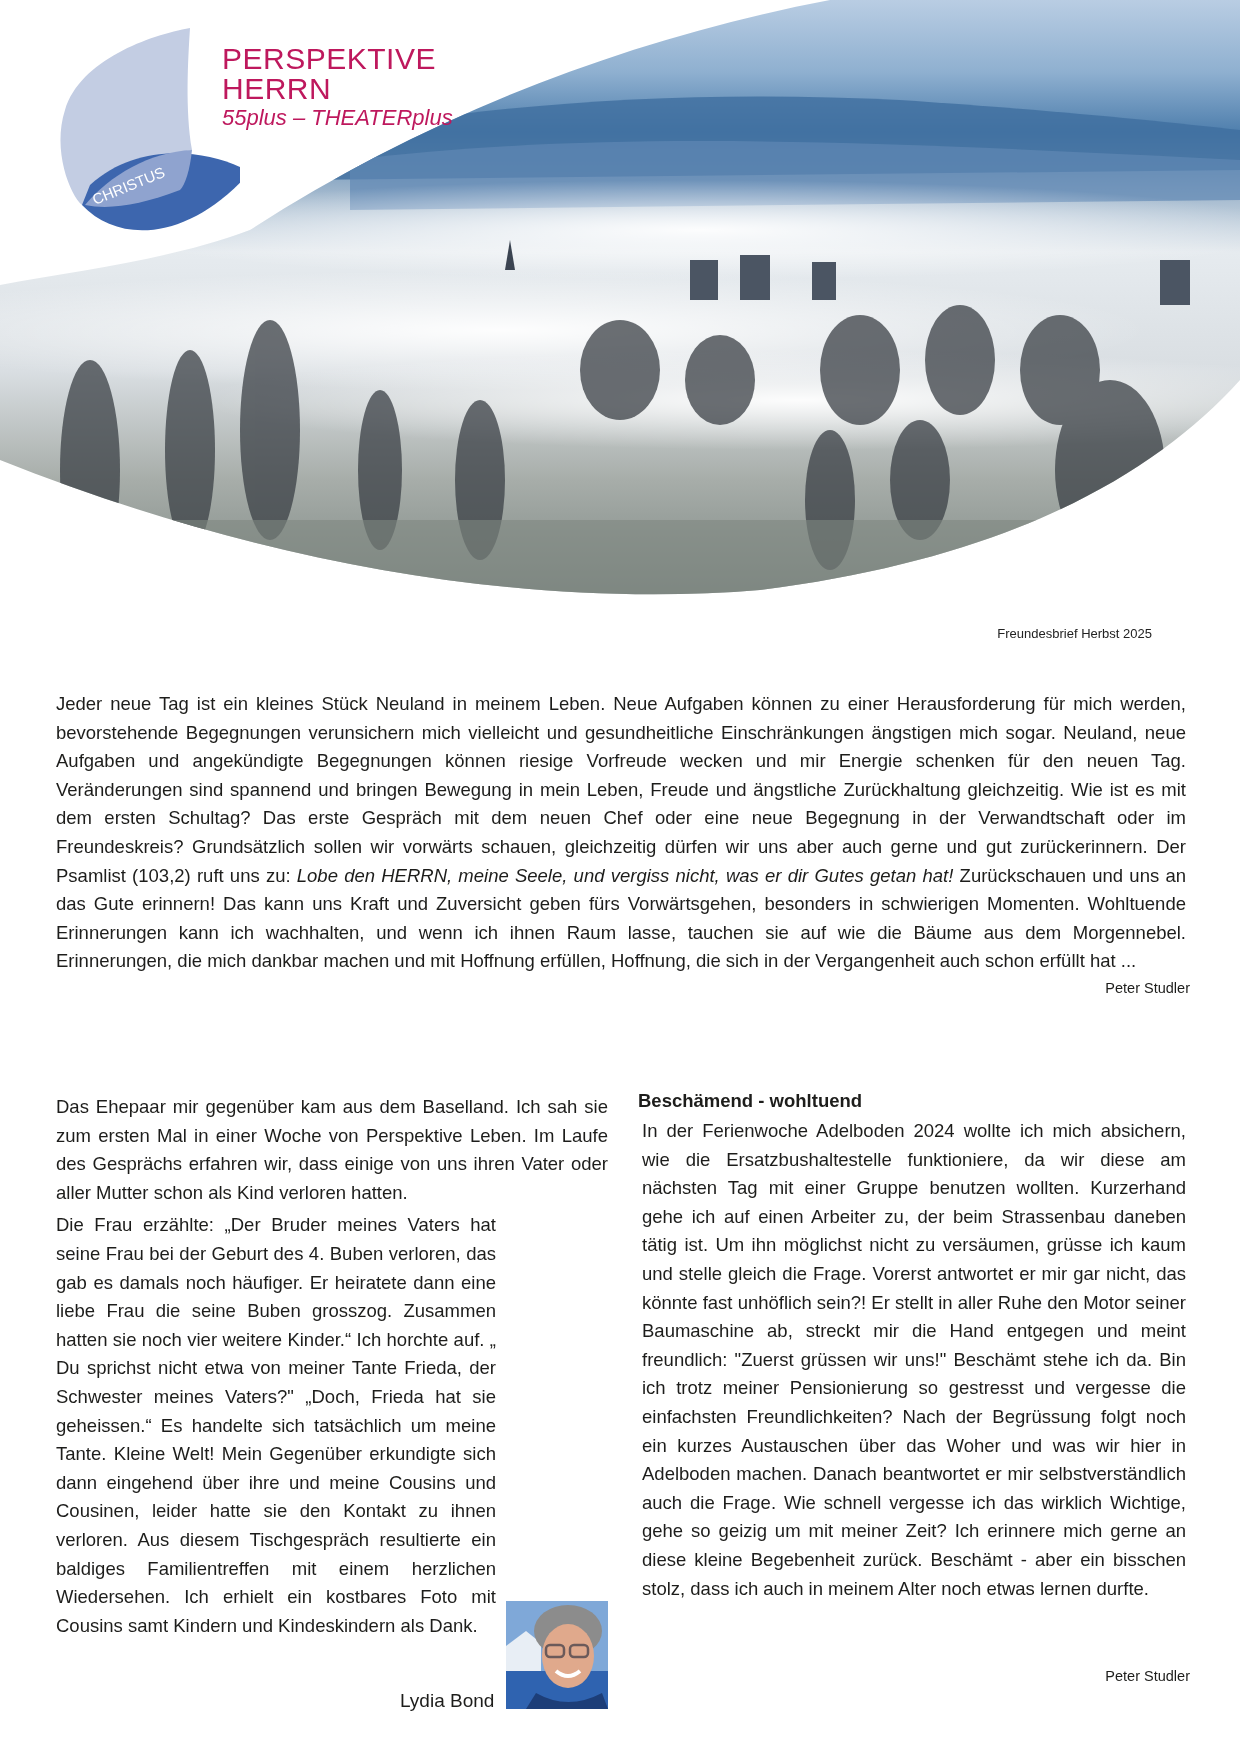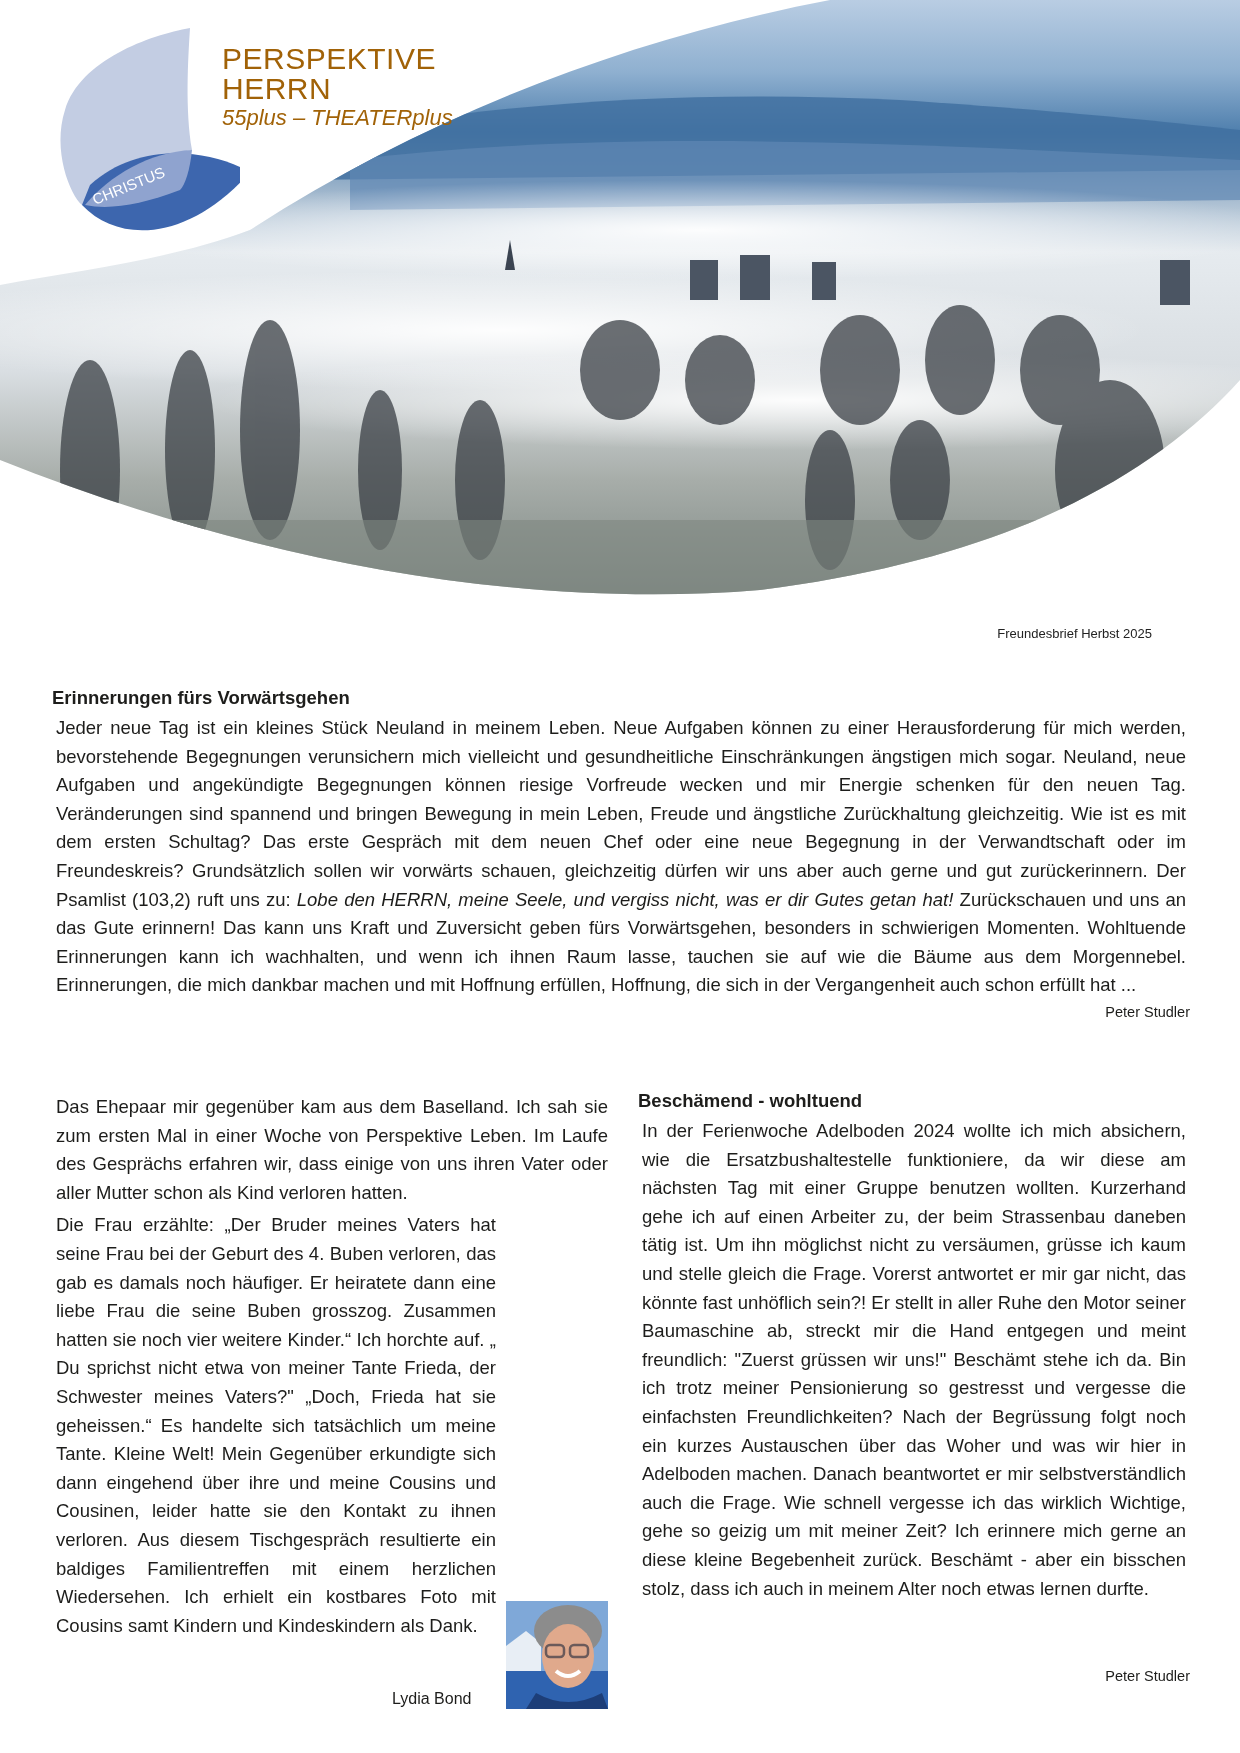--- a/index.html
+++ b/index.html
@@ -1,31 +1,31 @@
 <!DOCTYPE html>
 <html><head>
   <meta charset="utf-8">
   <style>
     html, body { margin: 0; padding: 0; background: #ffffff; }
     body { width: 1240px; height: 1753px; position: relative; overflow: hidden;
       font-family: "DejaVu Sans", "Liberation Sans", sans-serif; color: #1d1d1b; }
     .hero { position: absolute; left: 0; top: 0; width: 1240px; height: 600px; }
     .hero svg { display: block; }
-    .logo-text { position: absolute; left: 222px; top: 44px; color: #a16207; }
+    .logo-text { position: absolute; left: 222px; top: 44px; color: #be185d; }
     .logo-line1, .logo-line2 { font-family: "Liberation Sans", sans-serif; font-size: 30px; line-height: 30px; letter-spacing: 0.5px; }
     .logo-line3 { font-family: Liberation Sans, sans-serif; font-style: italic; font-size: 22px; line-height: 26px; margin-top: 1px; }
     .issue { position: absolute; right: 88px; top: 626px; font-size: 13px; font-family: "Liberation Sans", sans-serif; color: #222; }
     .article-main { position: absolute; left: 52px; top: 686px; width: 1138px; }
     h2 { margin: 0; font-family: "Liberation Sans", sans-serif; font-weight: bold; font-size: 18.5px; line-height: 24px; color: #1d1d1b; }
     p.body { margin: 4px; font-family: "Liberation Sans", sans-serif; font-size: 18.5px; line-height: 28.6px; text-align: justify; color: #1d1d1b; }
     .author { font-family: "Liberation Sans", sans-serif; font-size: 14.5px; text-align: right; color: #1d1d1b; }
     .col-left { position: absolute; left: 52px; top: 1089px; width: 560px; }
     .col-right { position: absolute; left: 638px; top: 1089px; width: 552px; }
     .portrait { position: absolute; left: 506px; top: 1601px; width: 102px; height: 108px; overflow: hidden; }
-    .author-lydia { position: absolute; left: 392px; top: 1690px; font-size: 16px; font-family: "Liberation Sans", sans-serif; }
+    .author-lydia { position: absolute; left: 400px; top: 1690px; font-size: 19px; font-family: "Liberation Sans", sans-serif; }
     .author-peter2 { position: absolute; right: 50px; top: 1668px; font-size: 14.5px; font-family: "Liberation Sans", sans-serif; }
     em { font-style: italic; }
   </style>
 </head>
 <body>
 
 <div class="hero">
   <svg width="1240" height="600" viewBox="0 0 1240 600">
     <defs>
       <clipPath id="heroClip">
@@ -90,21 +90,20 @@
   <div class="logo-text">
     <div class="logo-line1">PERSPEKTIVE</div>
     <div class="logo-line2">HERRN</div>
     <div class="logo-line3">55plus – THEATERplus</div>
   </div>
 </div>
 
 <div class="issue">Freundesbrief Herbst 2025</div>
 
 <div class="article-main">
-  <h2>Erinnerungen fürs Vorwärtsgehen</h2>
   <p class="body"><span>Jeder neue Tag ist ein kleines Stück Neuland in meinem Leben. Neue Aufgaben können zu einer Herausforderung für mich werden, bevorstehende Begegnungen verunsichern mich vielleicht und gesundheitliche Einschränkungen ängstigen mich sogar. Neuland, neue Aufgaben und angekündigte Begegnungen können riesige Vorfreude wecken und mir Energie schenken für den neuen Tag. Veränderungen sind spannend und bringen Bewegung in mein Leben, Freude und ängstliche Zurückhaltung gleichzeitig. Wie ist es mit dem ersten Schultag? Das erste Gespräch mit dem neuen Chef oder eine neue Begegnung in der Verwandtschaft oder im Freundeskreis? Grundsätzlich sollen wir vorwärts schauen, gleichzeitig dürfen wir uns aber auch gerne und gut zurückerinnern. Der Psamlist (103,2) ruft uns zu: </span><em>Lobe den HERRN, meine Seele, und vergiss nicht, was er dir Gutes getan hat!</em><span> Zurückschauen und uns an das Gute erinnern! Das kann uns Kraft und Zuversicht geben fürs Vorwärtsgehen, besonders in schwierigen Momenten. Wohltuende Erinnerungen kann ich wachhalten, und wenn ich ihnen Raum lasse, tauchen sie auf wie die Bäume aus dem Morgennebel. Erinnerungen, die mich dankbar machen und mit Hoffnung erfüllen, Hoffnung, die sich in der Vergangenheit auch schon erfüllt hat ...</span></p>
   <div class="author" style="margin-top:4px;">Peter Studler</div>
 </div>
 
 <div class="col-left">
   <p class="body">Das Ehepaar mir gegenüber kam aus dem Baselland. Ich sah sie zum ersten Mal in einer Woche von Perspektive Leben.  Im Laufe des Gesprächs erfahren wir, dass einige von uns ihren Vater oder aller Mutter schon als Kind verloren hatten.</p>
   <p class="body" style="width:440px;">Die Frau erzählte: „Der Bruder meines Vaters hat seine Frau bei der Geburt des 4. Buben verloren, das gab es damals noch häufiger. Er heiratete dann eine liebe Frau die seine Buben grosszog. Zusammen hatten sie noch vier weitere Kinder.“ Ich horchte auf. „ Du sprichst nicht etwa von meiner Tante Frieda, der Schwester meines Vaters?" „Doch,  Frieda hat sie geheissen.“ Es handelte sich tatsächlich um meine Tante. Kleine Welt! Mein Gegenüber erkundigte sich dann eingehend über ihre und meine Cousins und Cousinen, leider hatte sie den Kontakt zu ihnen verloren. Aus diesem Tischgespräch resultierte ein baldiges Familientreffen mit einem herzlichen Wiedersehen.  Ich erhielt ein kostbares Foto mit Cousins samt Kindern und Kindeskindern als Dank.</p>
 </div>
 <div class="portrait">
   <svg width="102" height="108" viewBox="0 0 102 108">

